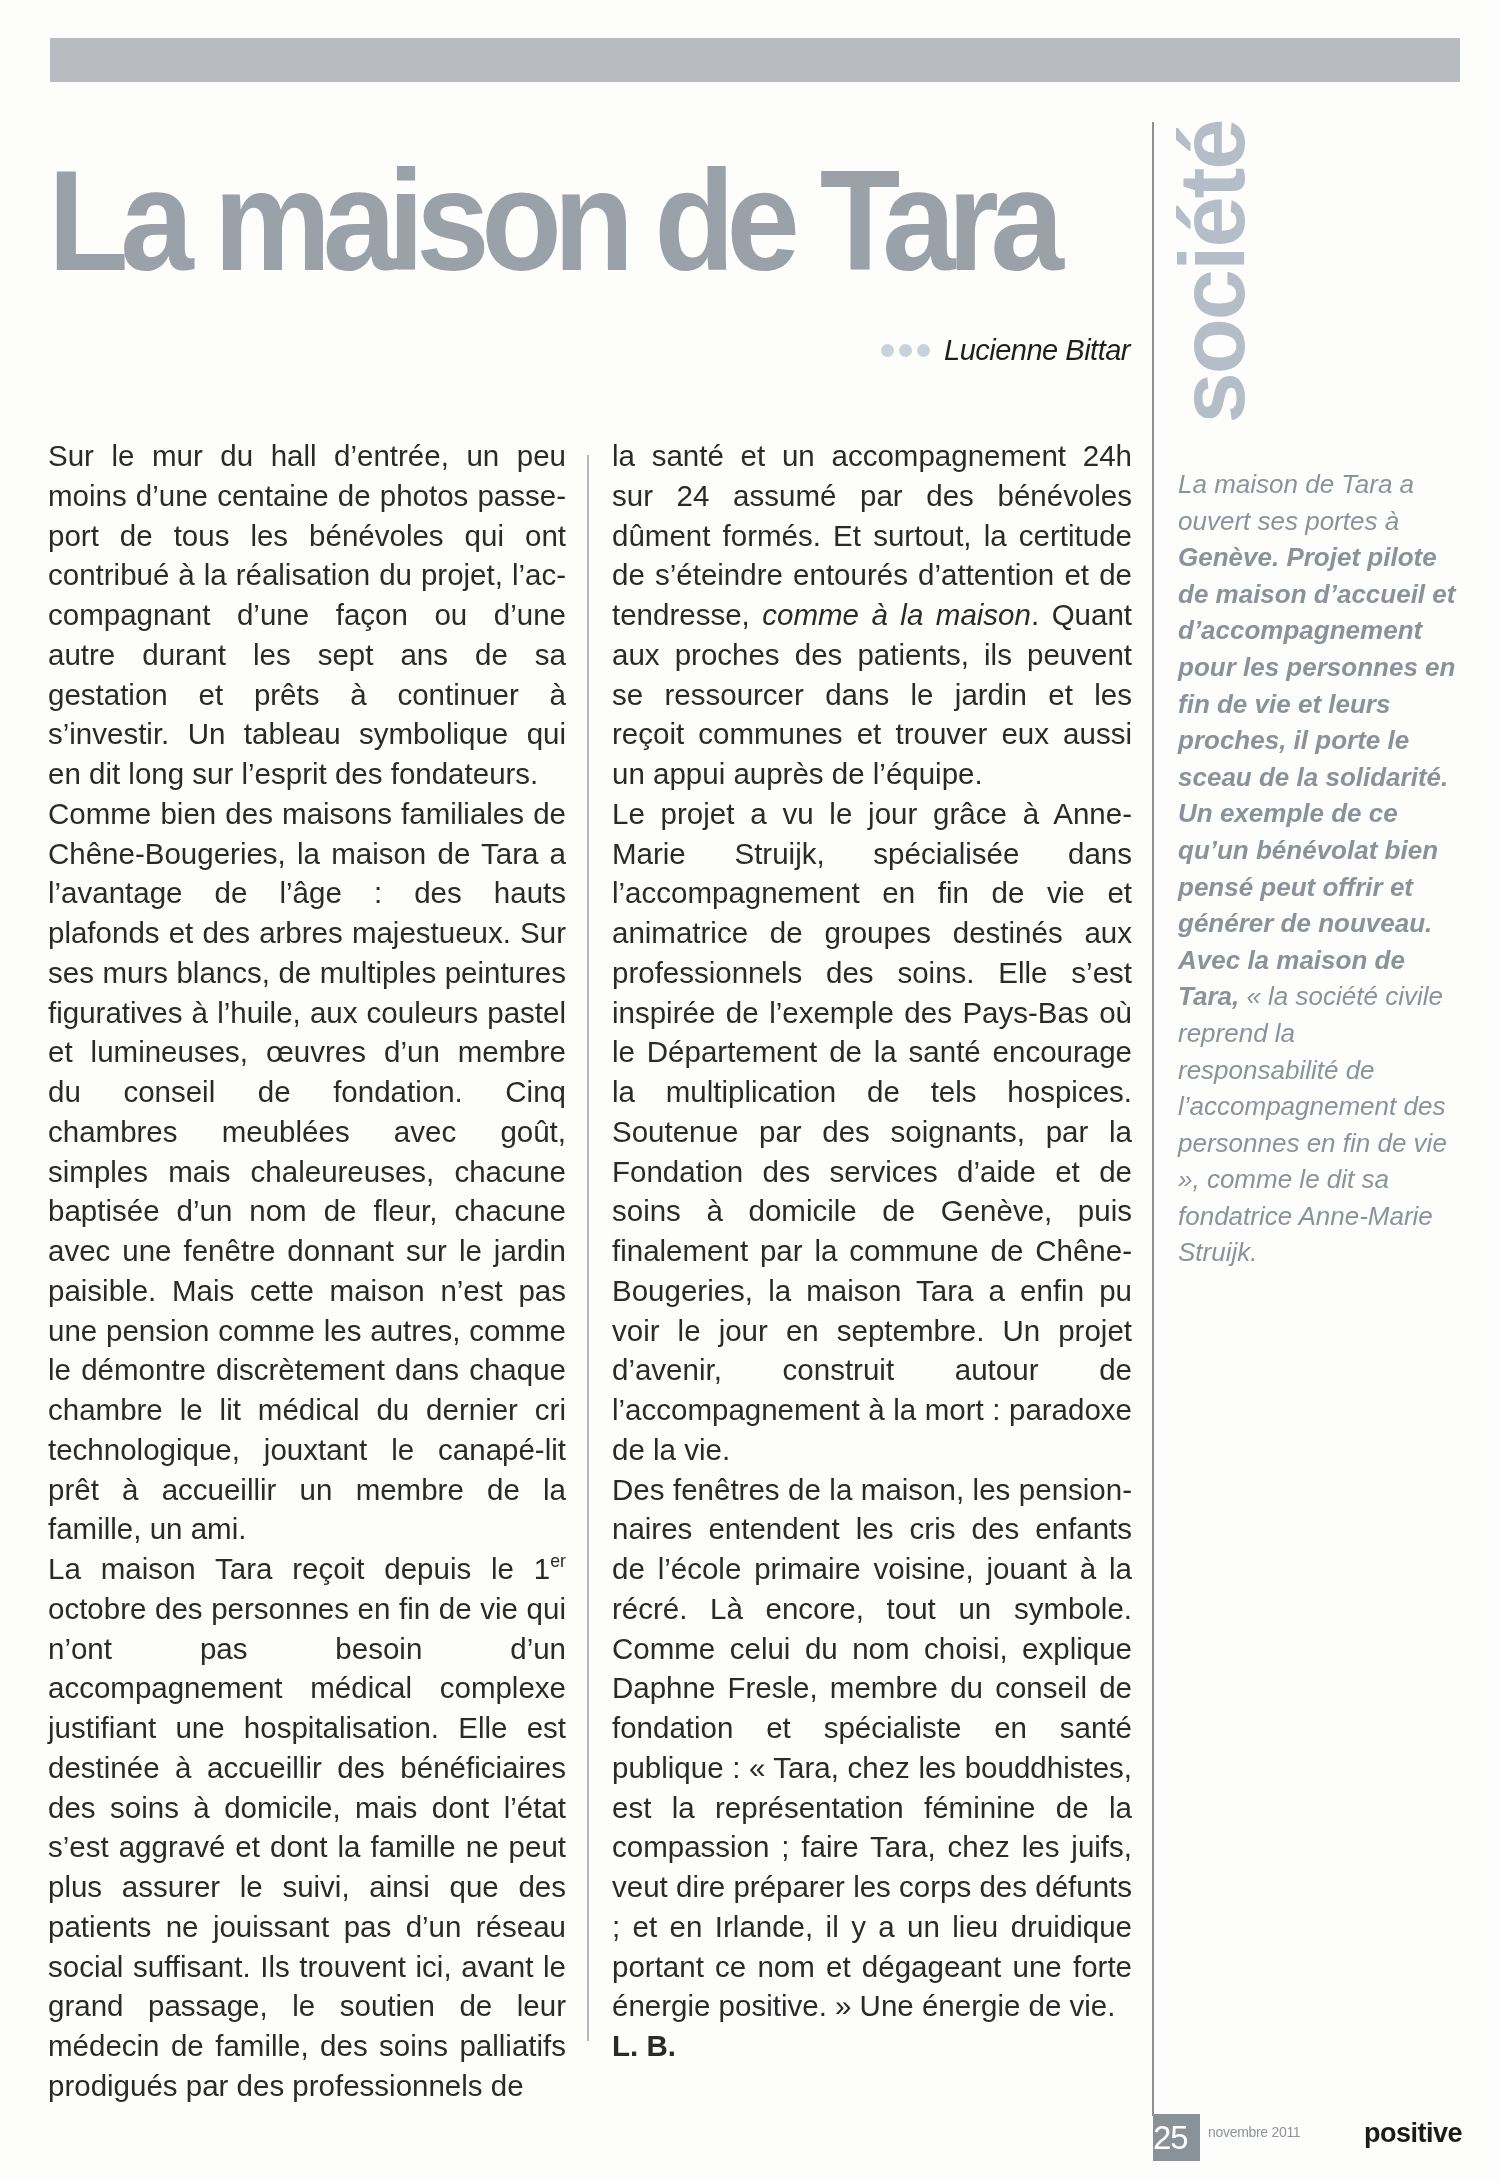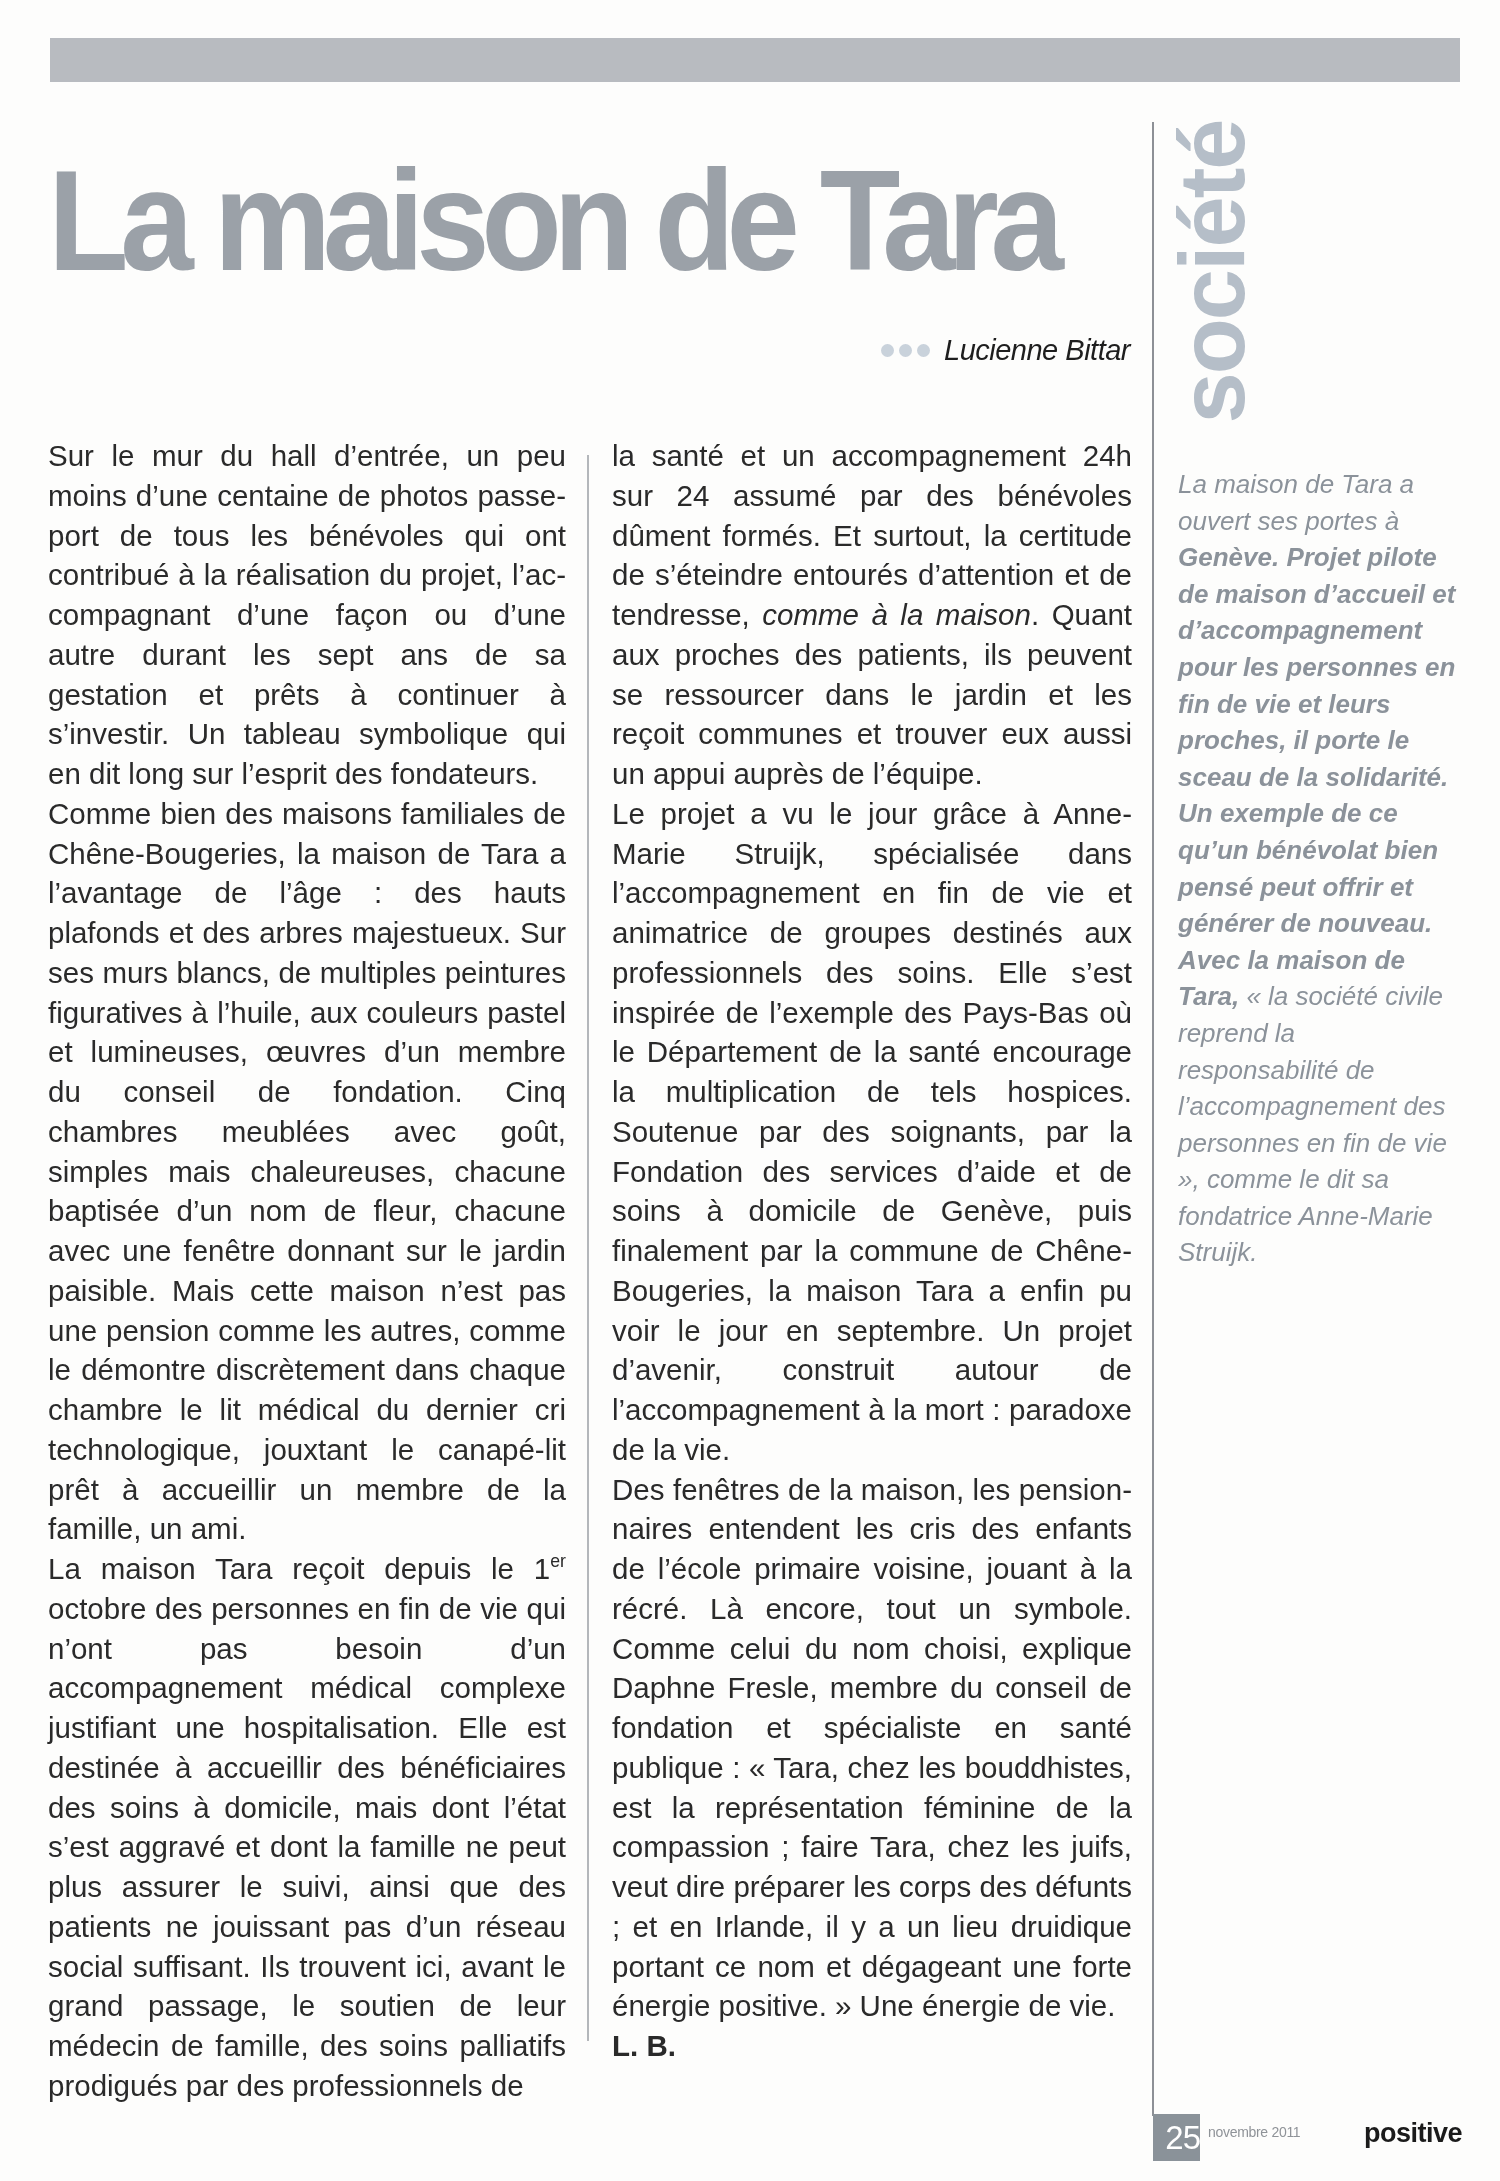--- a/index.html
+++ b/index.html
@@ -60,21 +60,21 @@
     text-align: right; font-weight: 700; margin-top: 8px;
   }
   .sidebar {
     position: absolute; left: 1178px; top: 466px; width: 282px;
     font-size: 26px; line-height: 36.6px; font-style: italic; color: #8b929a;
   }
   .sidebar .strong { font-weight: 700; }
   .footer-box {
     position: absolute; left: 1153px; top: 2114px; width: 47px; height: 47px;
     background: #8a9299; color: #ffffff; font-size: 33px; line-height: 47px;
-    text-align: right; letter-spacing: -1px;
+    text-align: left; letter-spacing: -1px;
   }
   .footer-date {
     position: absolute; left: 1208px; top: 2124px; font-size: 14px;
     color: #8f9398; letter-spacing: -0.3px;
   }
   .footer-brand {
     position: absolute; left: 1364px; top: 2118px; font-size: 27px;
     font-weight: 700; color: #1b1b1b; letter-spacing: -0.5px;
   }
   sup { font-size: 60%; line-height: 0; vertical-align: 0.7em; }

